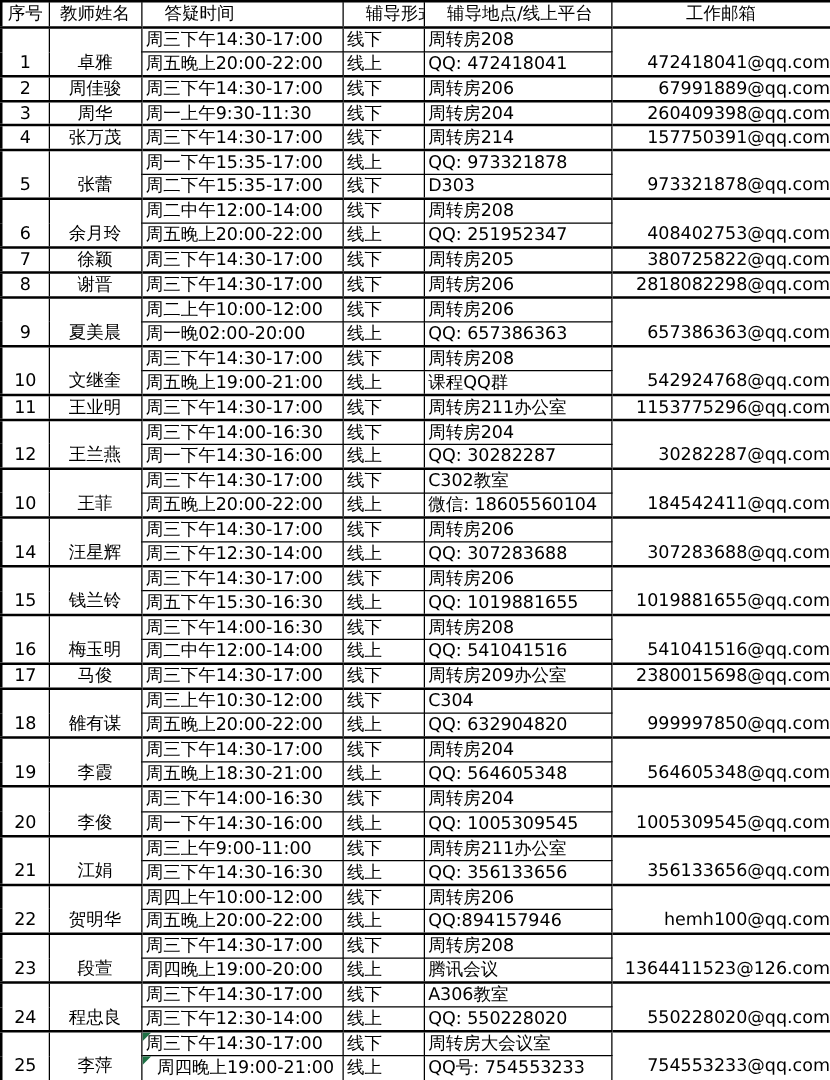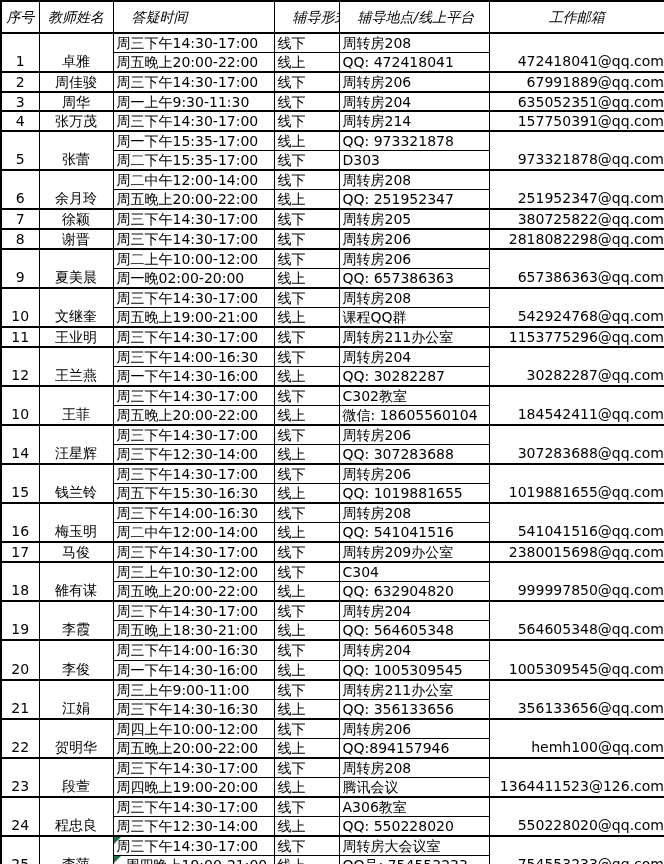--- a/index.html
+++ b/index.html
@@ -17,21 +17,21 @@
   th, td {
     border: 1px solid #000;
     font-weight: normal;
     overflow: hidden;
     white-space: nowrap;
     padding: 0;
     position: relative;
     vertical-align: middle;
     line-height: 1.15;
   }
-  thead tr { height: 32px; font-style: italic; }
+  thead tr { height: 21px; }
   tbody tr { height: 19.6px; }
   tr.group-start td { border-top-width: 2px; }
   .h-center { text-align: center; }
   .h-left { text-align: left; padding-left: 18px; }
   .c-num, .c-name { text-align: center; }
   .c-time, .c-form, .c-place { text-align: left; padding-left: 3px; }
   .c-email { text-align: right; padding-left: 4px; }
   .vb { vertical-align: bottom; padding-bottom: 2px; }
   .indent { padding-left: 12px; }
   .tri {
@@ -84,21 +84,21 @@
         <td class="c-form">线下</td>
         <td class="c-place">周转房206</td>
         <td class="c-email">67991889@qq.com</td>
       </tr>
       <tr class="group-start">
         <td class="c-num">3</td>
         <td class="c-name">周华</td>
         <td class="c-time">周一上午9:30-11:30</td>
         <td class="c-form">线下</td>
         <td class="c-place">周转房204</td>
-        <td class="c-email">635052351@qq.com</td>
+        <td class="c-email">260409398@qq.com</td>
       </tr>
       <tr class="group-start">
         <td class="c-num">4</td>
         <td class="c-name">张万茂</td>
         <td class="c-time">周三下午14:30-17:00</td>
         <td class="c-form">线下</td>
         <td class="c-place">周转房214</td>
         <td class="c-email">157750391@qq.com</td>
       </tr>
       <tr class="group-start">
@@ -113,21 +113,21 @@
         <td class="c-time">周二下午15:35-17:00</td>
         <td class="c-form">线下</td>
         <td class="c-place">D303</td>
       </tr>
       <tr class="group-start">
         <td class="c-num vb" rowspan="2">6</td>
         <td class="c-name vb" rowspan="2">余月玲</td>
         <td class="c-time">周二中午12:00-14:00</td>
         <td class="c-form">线下</td>
         <td class="c-place">周转房208</td>
-        <td class="c-email vb" rowspan="2">251952347@qq.com</td>
+        <td class="c-email vb" rowspan="2">408402753@qq.com</td>
       </tr>
       <tr>
         <td class="c-time">周五晚上20:00-22:00</td>
         <td class="c-form">线上</td>
         <td class="c-place">QQ: 251952347</td>
       </tr>
       <tr class="group-start">
         <td class="c-num">7</td>
         <td class="c-name">徐颖</td>
         <td class="c-time">周三下午14:30-17:00</td>

